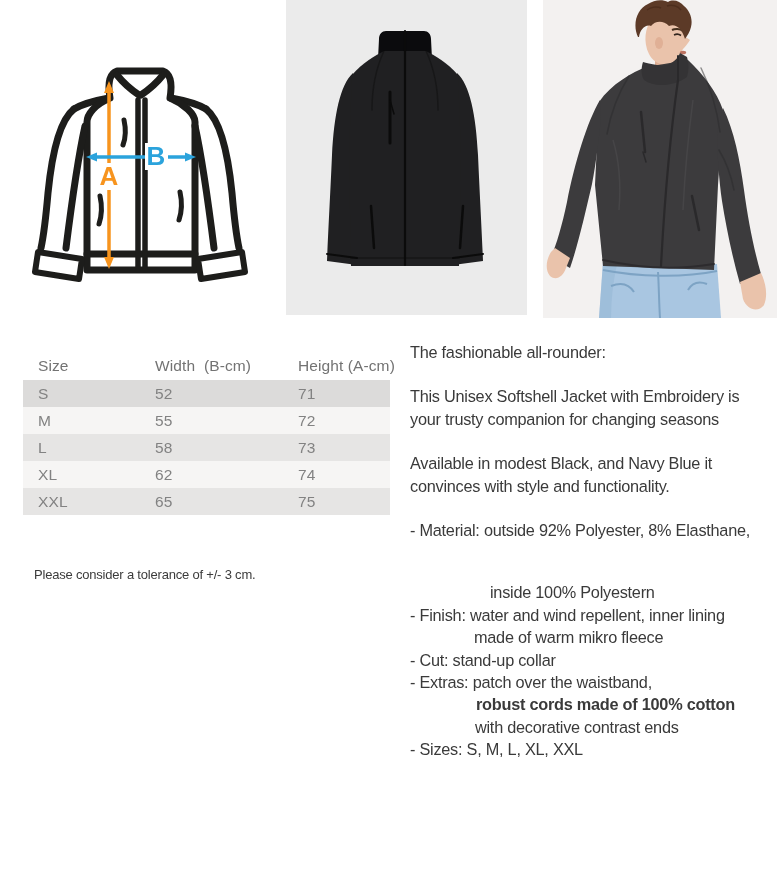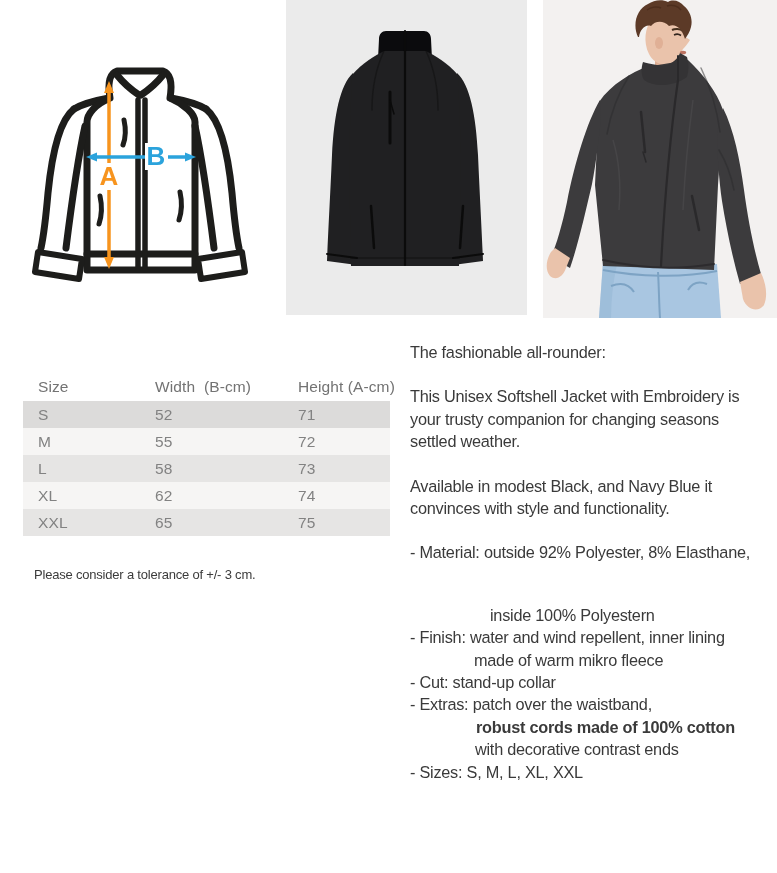--- a/index.html
+++ b/index.html
@@ -9,21 +9,21 @@
     font-family:"Liberation Sans", sans-serif;
     position:relative;
     overflow:hidden;
   }
   .abs { position:absolute; }
 
   
   #size-table {
     position:absolute; left:23px; top:351px; width:367px;
     border-collapse:collapse; table-layout:fixed;
-    font-size:15.5px; color:#828282; letter-spacing:0.1px;margin-top:21px;
+    font-size:15.5px; color:#828282; letter-spacing:0.1px;
   }
   #size-table th {
     font-weight:normal; color:#737373; text-align:left;
     height:29px; padding:0 0 0 15px; white-space:pre;
     background:#ffffff;
   }
   #size-table td {
     height:27px; padding:0 0 0 15px; white-space:pre;
   }
   .row-dark  { background:#dcdbda; }
@@ -216,21 +216,20 @@
   </tbody>
 </table>
 
 <div class="abs tolerance">Please consider a tolerance of +/- 3 cm.</div>
 
 <div class="abs description">
   <div>The fashionable all-rounder:</div>
   <div class="gap"></div>
   <div>This Unisex Softshell Jacket with Embroidery is</div>
   <div>your trusty companion for changing seasons</div>
-  <div>settled weather.</div>
   <div class="gap"></div>
   <div>Available in modest Black, and Navy Blue it</div>
   <div>convinces with style and functionality.</div>
   <div class="gap"></div>
   <div>- Material: outside 92% Polyester, 8% Elasthane,</div>
   <div class="indent-80">inside 100% Polyestern</div>
   <div>- Finish: water and wind repellent, inner lining</div>
   <div class="indent-64">made of warm mikro fleece</div>
   <div>- Cut: stand-up collar</div>
   <div>- Extras: patch over the waistband,</div>

